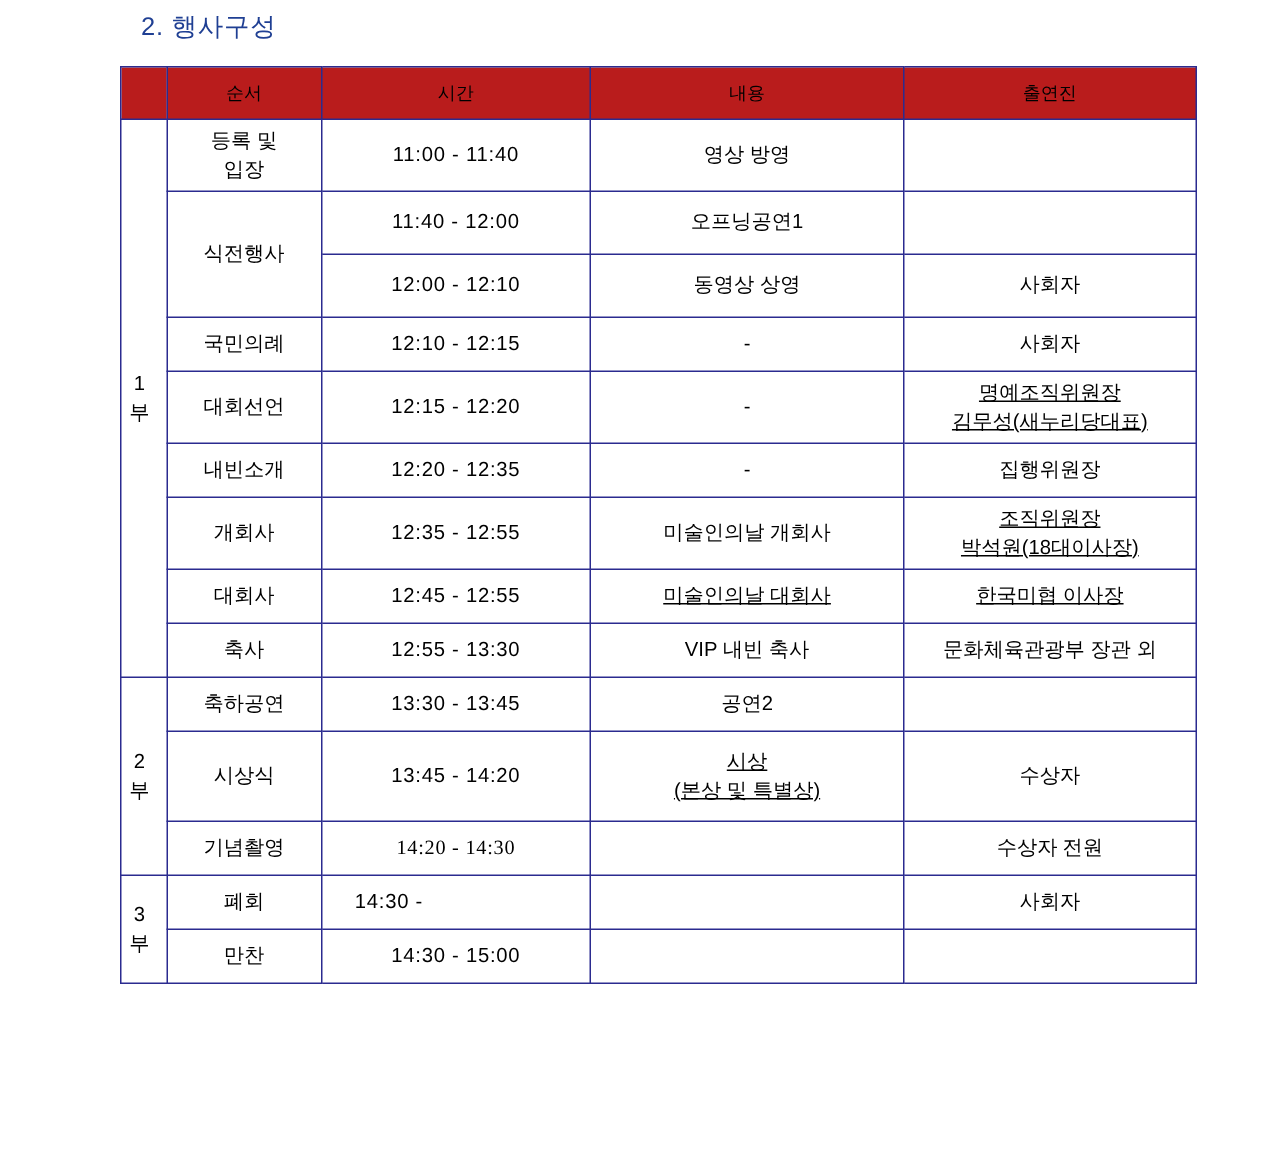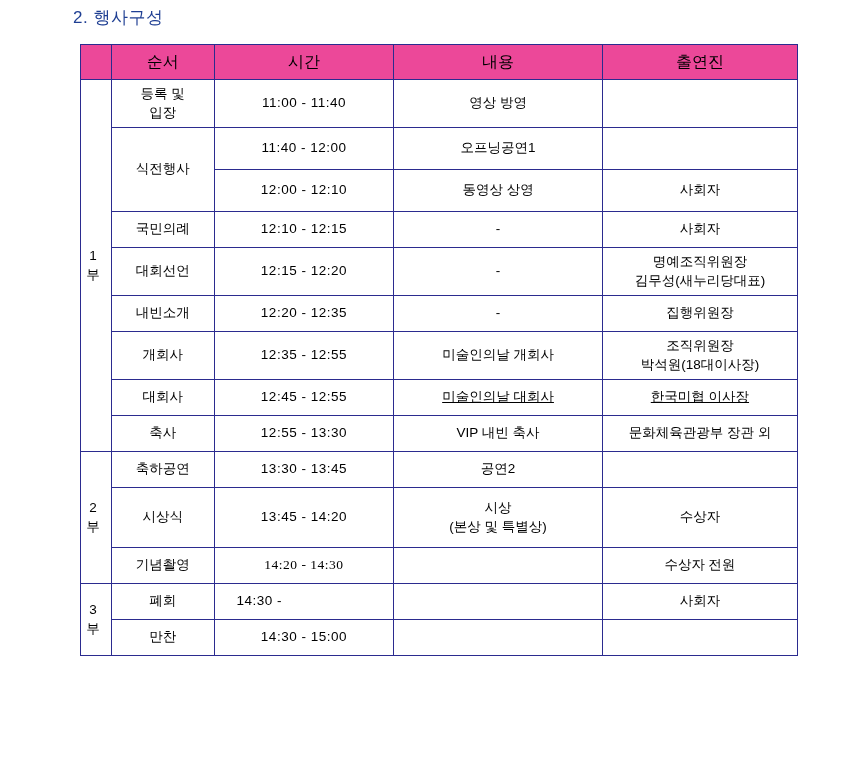--- a/index.html
+++ b/index.html
@@ -15,21 +15,21 @@
     position: relative;
   }
   .page {
     position: relative;
     width: 858px;
     height: 768px;
     box-sizing: border-box;
   }
   .section-title {
     position: absolute;
-    left: 73px;
+    left: 94px;
     top: 6px;
     font-size: 17px;
     color: #1f3f93;
     letter-spacing: 0.5px;
   }
   table.schedule {
     position: absolute;
     left: 80px;
     top: 44px;
     width: 718px;
@@ -39,24 +39,24 @@
   }
   table.schedule td, table.schedule th {
     border: 1px solid #2b2b8f;
     padding: 4px 4px;
     text-align: center;
     vertical-align: middle;
     line-height: 1.35;
     font-weight: normal;
   }
   thead th {
-    background: #ec4899;
+    background: #b91c1c;
     font-weight: bold;
     height: 26px;
-    font-size: 16px;
+    font-size: 12px;
   }
   .col-part  { width: 30px; }
   .col-order { width: 100px; }
   .col-time  { width: 175px; }
   .col-desc  { width: 203px; }
   .col-cast  { width: 190px; }
 
   td.part {
     font-size: 13.5px;
     font-weight: normal;
@@ -67,21 +67,21 @@
     font-weight: bold;
     font-size: 13.5px;
   }
   td.time {
     font-size: 13.5px;
     letter-spacing: 0.5px;
   }
   td.desc { font-size: 13.5px; }
   td.cast { font-size: 13.5px; }
   .u { text-decoration: underline; }
-  .two-line { line-height: 1.5; }
+  .two-line { line-height: 1.5; text-decoration: underline; }
 </style>
 </head>
 <body>
 
 <div class="page">
 
   <div class="section-title">2. 행사구성</div>
 
   <table class="schedule">
     <colgroup>

